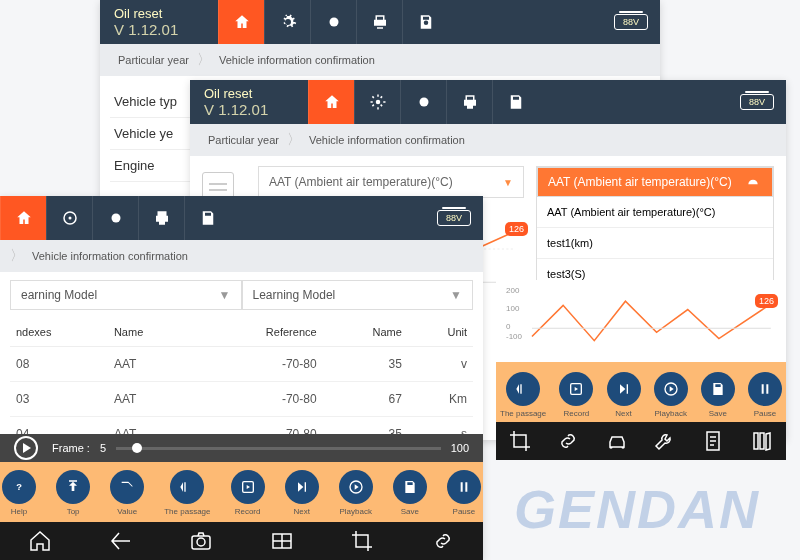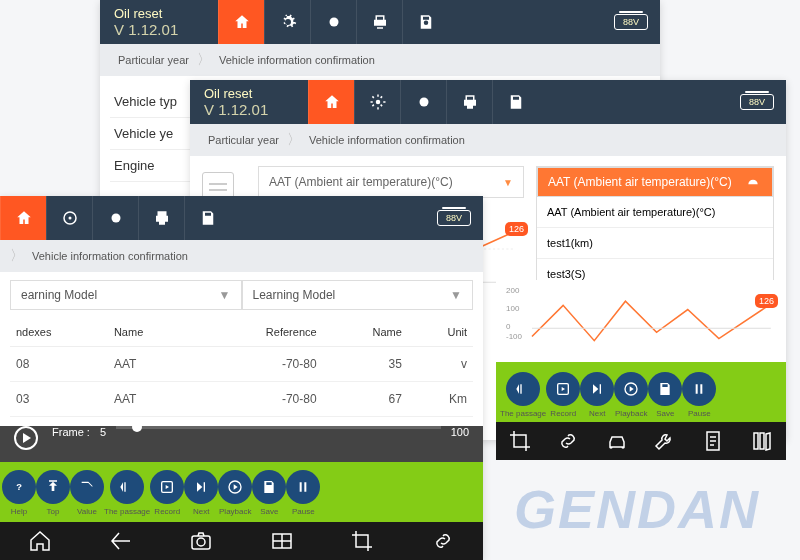--- a/index.html
+++ b/index.html
@@ -26,29 +26,29 @@
 .doc-icon::before{top:10px}
 .doc-icon::after{top:16px}
 .chart{position:relative;height:90px;margin-top:6px}
 .chart svg{width:100%;height:100%}
 .yax{position:absolute;left:0;font-size:8px;color:#999}
 .badge{position:absolute;background:#ff5722;color:#fff;font-size:9px;padding:2px 4px;border-radius:5px}
 .list{border:1px solid #ddd}
 .list-item{padding:9px 10px;border-bottom:1px solid #eee;font-size:11px;display:flex;justify-content:space-between;align-items:center;cursor:pointer}
 .list-item.sel{background:#ff7733;color:#fff}
 .li-icon{width:18px;height:14px}
-.controls{display:flex;justify-content:flex-start;padding:10px 4px 4px;background:#84cc16}
+.controls{display:flex;justify-content:space-between;padding:10px 4px 4px;background:#fdba74}
 .ctrl{display:flex;flex-direction:column;align-items:center;cursor:pointer}
 .cbtn{width:34px;height:34px;border-radius:50%;background:#1e4b7a;display:flex;align-items:center;justify-content:center;margin-bottom:3px}
 .cbtn svg{width:16px;height:16px;fill:#fff}
 .clbl{font-size:8px;color:#555}
 .bottombar{background:#1a1a1a;height:38px;display:flex;align-items:center;justify-content:space-around}
 .bbtn{width:24px;height:24px;cursor:pointer}
 .bbtn svg{width:100%;height:100%;fill:none;stroke:#fff;stroke-width:1.5}
-.timeline{background:#444;height:36px;display:flex;padding:0 14px;color:#fff;font-size:11px}
+.timeline{background:#444;height:28px;display:flex;align-items:center;padding:0 14px;color:#fff;font-size:11px}
 .play{width:24px;height:24px;border:2px solid #fff;border-radius:50%;display:flex;align-items:center;justify-content:center;margin-right:14px;cursor:pointer}
 .play::after{content:"";border-left:8px solid #fff;border-top:5px solid transparent;border-bottom:5px solid transparent;margin-left:2px}
 .tbar{flex:1;height:3px;background:#666;margin:0 10px;position:relative}
 .thandle{position:absolute;width:10px;height:10px;background:#fff;border-radius:50%;top:-4px}
 table{width:100%;border-collapse:collapse;font-size:12px}
 th{text-align:left;padding:8px 6px;color:#333;font-weight:normal;border-bottom:1px solid #eee;font-size:11px}
 td{padding:10px 6px;border-bottom:1px solid #f0f0f0;color:#555}
 td.hot{color:#ff5722}
 .sel-grp{display:flex;padding:8px 0}
 .sel{flex:1;border:1px solid #ddd;padding:7px 10px;display:flex;justify-content:space-between;align-items:center;font-size:12px;color:#555;cursor:pointer}

